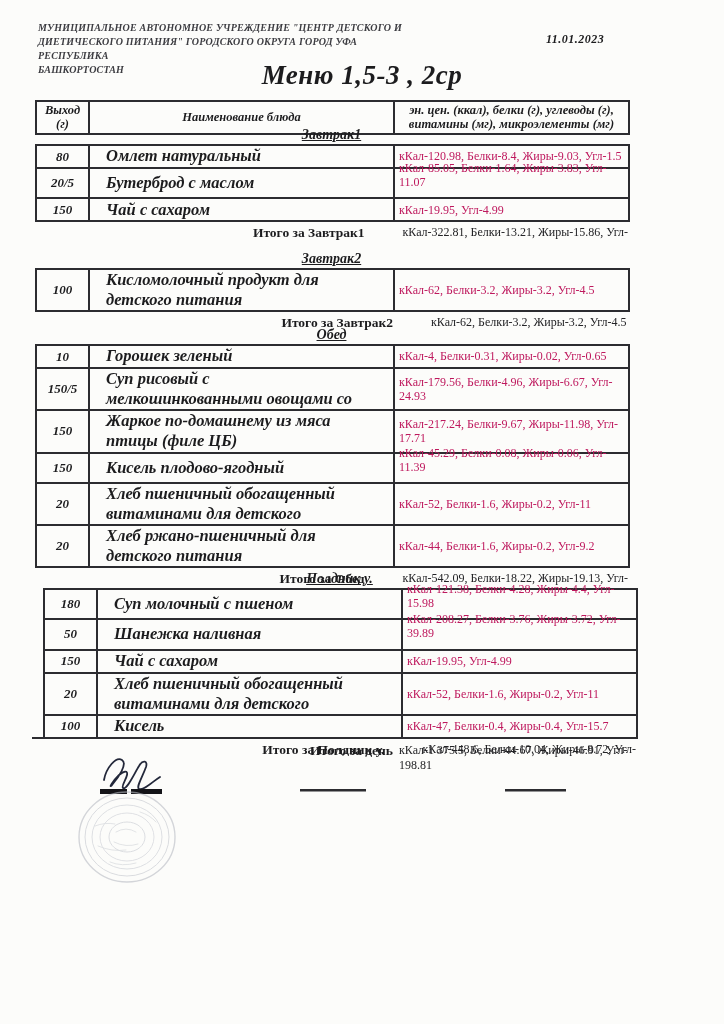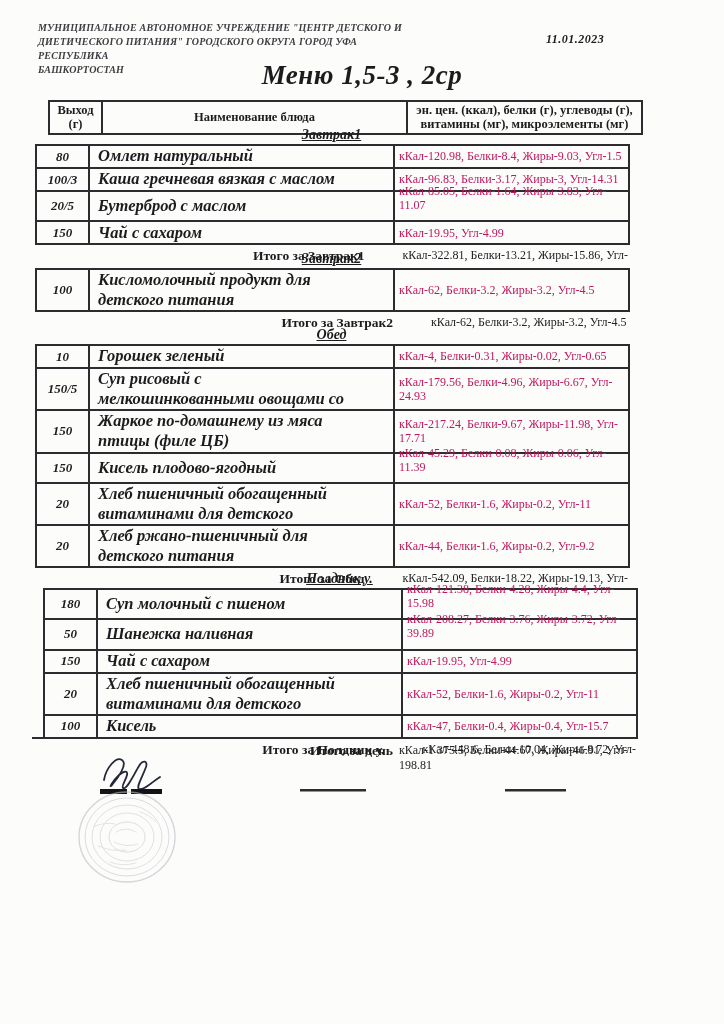--- a/index.html
+++ b/index.html
@@ -18,38 +18,38 @@
   }
   .date {
     position:absolute; left:546px; top:32px;
     font-size:12px; font-weight:bold; font-style:italic; letter-spacing:.5px;
   }
   .title {
     position:absolute; left:0; top:60px; width:724px; text-align:center;
     font-size:27px; font-weight:bold; font-style:italic; letter-spacing:.5px;
   }
   table { border-collapse:collapse; table-layout:fixed; }
-  .thead { position:absolute; left:48px; top:100px; width:593px; }
+  .thead { position:absolute; left:35px; top:100px; width:593px;font-style:italic; }
   .thead td {
     border:2px solid #2c2c30; text-align:center; vertical-align:middle;
     font-weight:bold; font-size:12.5px; padding:1px 2px; line-height:1.15;
   }
   .c-out  { width:53px; }
   .c-dish { width:305px; }
   .c-nutr { width:235px; }
   .section { position:absolute; left:35px; width:593px; }
   .sec-label {
     height:17px; text-align:center;
     font-weight:bold; font-style:italic; text-decoration:underline;
     font-size:14px; line-height:16px;
   }
   .menu-table { width:593px; }
   .menu-table td { border:2px solid #2c2c30; vertical-align:middle; }
   td.out  { width:53px; text-align:center; font-weight:bold; font-style:italic; font-size:13px; }
-  td.dish { width:305px; font-weight:bold; font-style:italic; font-size:16.5px; padding-left:8px; line-height:1.22; }
+  td.dish { width:305px; font-weight:bold; font-style:italic; font-size:16.5px; padding-left:16px; line-height:1.22; }
   td.nutr { width:235px; font-size:12px; padding-left:4px; line-height:1.18; color:#be185d; }
   tr.short { height:23px; }
   tr.tall  { height:42px; }
   .nutr .ln { white-space:nowrap; }
   tr.straddle td.nutr { vertical-align:top; }
   tr.straddle td.nutr .ln { position:relative; top:-8px; }
   .total-line { display:flex; margin-top:3px; align-items:flex-start;gap:32px; }
   .total-label { width:358px; text-align:right; font-weight:bold; font-size:13.5px; white-space:nowrap; }
   .total-value { margin-left:6px; font-size:12px; line-height:1.25; color:#232326; }
   .total-value .ln { white-space:nowrap; }
@@ -99,31 +99,20 @@
           <td class="out">
             <div class="ln">80</div>
           </td>
           <td class="dish">
             <div class="ln">Омлет натуральный</div>
           </td>
           <td class="nutr">
             <div class="ln">кКал-120.98, Белки-8.4, Жиры-9.03, Угл-1.5</div>
           </td>
         </tr>
-        <tr class="short">
-          <td class="out">
-            <div class="ln">100/3</div>
-          </td>
-          <td class="dish">
-            <div class="ln">Каша гречневая вязкая с маслом</div>
-          </td>
-          <td class="nutr">
-            <div class="ln">кКал-96.83, Белки-3.17, Жиры-3, Угл-14.31</div>
-          </td>
-        </tr>
         <tr class="short straddle">
           <td class="out">
             <div class="ln">20/5</div>
           </td>
           <td class="dish">
             <div class="ln">Бутерброд с маслом</div>
           </td>
           <td class="nutr">
             <div class="ln">кКал-85.05, Белки-1.64, Жиры-3.83, Угл-</div>
             <div class="ln">11.07</div>

